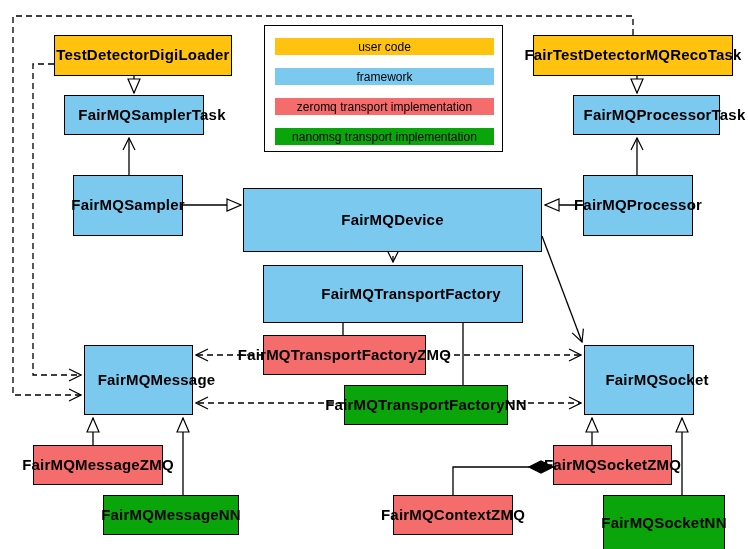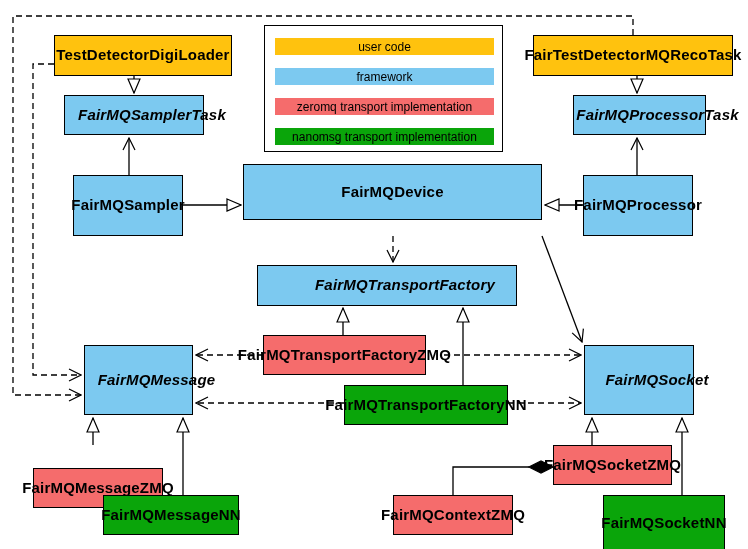--- a/index.html
+++ b/index.html
@@ -13,21 +13,21 @@
     position:absolute;box-sizing:border-box;
     border:1.4px solid #000;
     display:flex;align-items:center;justify-content:center;
     font-weight:700;font-size:15px;letter-spacing:.2px;
     text-align:center;line-height:1.1;
   }
   .layer-user{background:var(--c-user-code,#FFC20E);}
   .layer-framework{background:var(--c-framework,#7CC9F0);}
   .layer-zeromq{background:var(--c-zeromq,#F56C6C);}
   .layer-nanomsg{background:var(--c-nanomsg,#0AA50A);}
-  .abstract{font-style:italic;padding-left:36px;}
+  .abstract{padding-left:36px;}
   .legend{
     position:absolute;left:264px;top:25px;width:239px;height:127px;
     box-sizing:border-box;border:1.6px solid #000;background:#fff;
   }
   .legend-row{
     position:absolute;left:10px;width:219px;height:17px;
     display:flex;align-items:center;justify-content:center;
     font-size:12px;font-weight:400;
   }
 </style>
@@ -86,26 +86,26 @@
       <span>zeromq transport implementation</span>
     </div>
   <div class="legend-row layer-nanomsg" style="top:102px">
       <span>nanomsg transport implementation</span>
     </div>
 </div>
 
 <div class="node layer-user" style="left:54px;top:35px;width:178px;height:41px">TestDetectorDigiLoader</div>
 <div class="node layer-user" style="left:533px;top:35px;width:200px;height:41px">FairTestDetectorMQRecoTask</div>
 <div class="node layer-framework abstract" style="left:64px;top:95px;width:140px;height:40px">FairMQSamplerTask</div>
-<div class="node layer-framework abstract" style="left:573px;top:95px;width:133px;height:40px">FairMQProcessorTask</div>
+<div class="node layer-framework abstract" style="left:573px;top:95px;width:147px;height:40px">FairMQProcessorTask</div>
 <div class="node layer-framework" style="left:73px;top:175px;width:110px;height:61px">FairMQSampler</div>
-<div class="node layer-framework" style="left:243px;top:164px;width:299px;height:56px">FairMQDevice</div>
+<div class="node layer-framework" style="left:243px;top:188px;width:299px;height:64px">FairMQDevice</div>
 <div class="node layer-framework" style="left:583px;top:175px;width:110px;height:61px">FairMQProcessor</div>
-<div class="node layer-framework abstract" style="left:257px;top:265px;width:260px;height:41px">FairMQTransportFactory</div>
+<div class="node layer-framework abstract" style="left:263px;top:265px;width:260px;height:58px">FairMQTransportFactory</div>
 <div class="node layer-zeromq" style="left:263px;top:335px;width:163px;height:40px">FairMQTransportFactoryZMQ</div>
 <div class="node layer-nanomsg" style="left:344px;top:385px;width:164px;height:40px">FairMQTransportFactoryNN</div>
 <div class="node layer-framework abstract" style="left:84px;top:345px;width:109px;height:70px">FairMQMessage</div>
 <div class="node layer-framework abstract" style="left:584px;top:345px;width:110px;height:70px">FairMQSocket</div>
-<div class="node layer-zeromq" style="left:33px;top:468px;width:130px;height:40px">FairMQMessageZMQ</div>
+<div class="node layer-zeromq" style="left:33px;top:445px;width:130px;height:40px">FairMQMessageZMQ</div>
 <div class="node layer-nanomsg" style="left:103px;top:495px;width:136px;height:40px">FairMQMessageNN</div>
 <div class="node layer-zeromq" style="left:393px;top:495px;width:120px;height:40px">FairMQContextZMQ</div>
 <div class="node layer-zeromq" style="left:553px;top:445px;width:119px;height:40px">FairMQSocketZMQ</div>
 <div class="node layer-nanomsg" style="left:603px;top:495px;width:122px;height:56px">FairMQSocketNN</div>
 
 </body></html>

